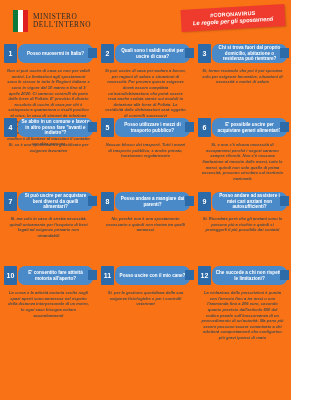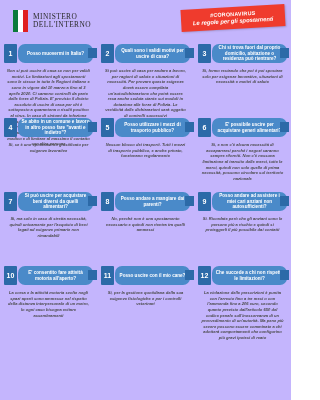--- a/index.html
+++ b/index.html
@@ -2,21 +2,21 @@
 <html><head>
 <meta charset="utf-8">
 <style>
   * { box-sizing: border-box; margin: 0; padding: 0; }
   html, body {
     width: 291px; height: 400px;
     background: #ffffff;
     font-family: "Liberation Sans", sans-serif;
     overflow: hidden;
   }
-  .page { position: relative; width: 291px; height: 400px; background: #c4b5fd; }
+  .page { position: relative; width: 291px; height: 400px; background: #f97316; }
 
   
   .header { position: relative; height: 42px; }
 
   .logo { position: absolute; left: 13px; top: 10px; display: flex; align-items: center; }
   .flag { display: flex; height: 22px; margin-right: 5px; }
   .flag span { display: block; width: 5px; height: 22px; }
   .flag .g { background: #0b7a3b; }
   .flag .w { background: #ffffff; }
   .flag .r { background: #e02020; }

